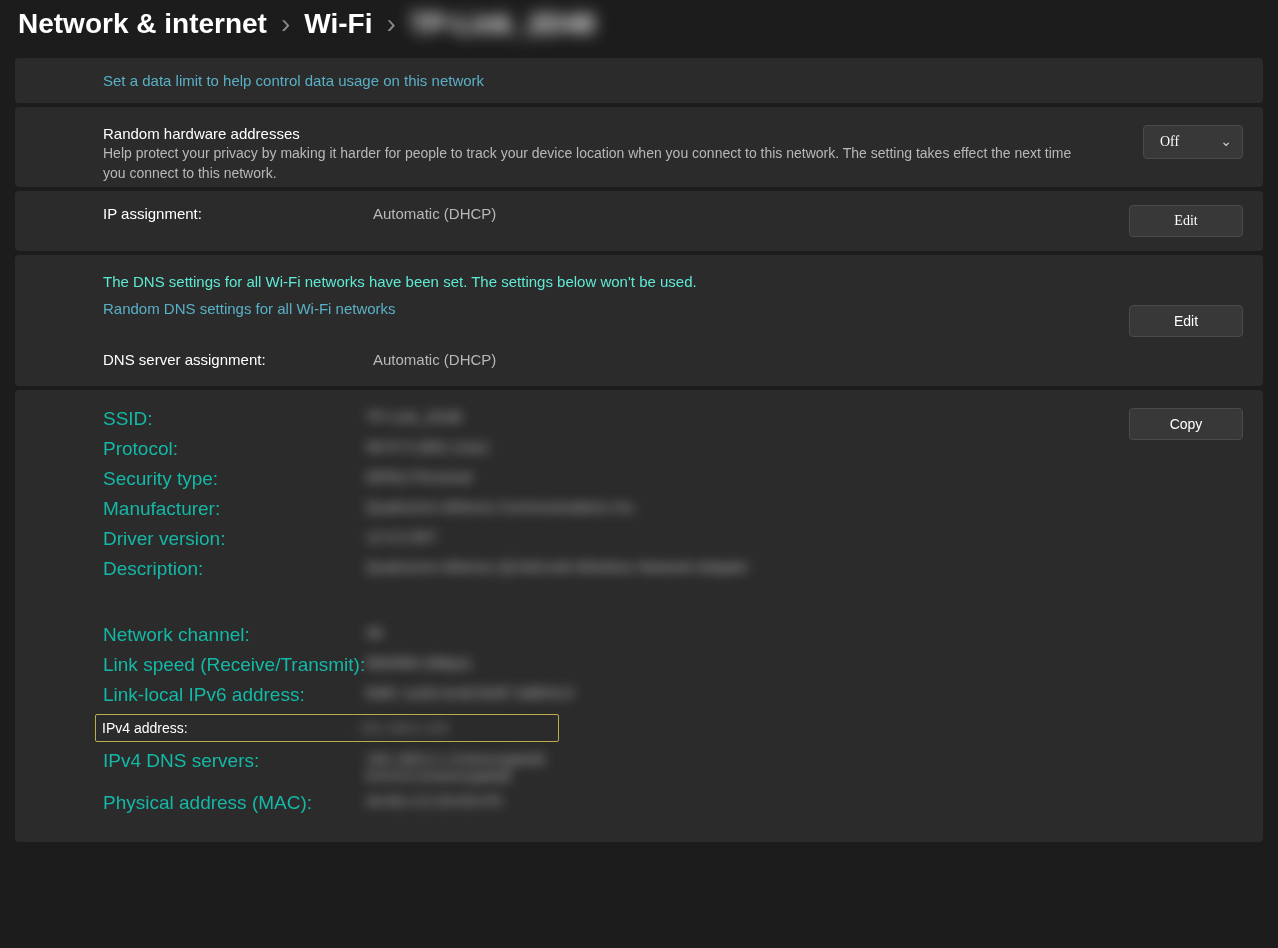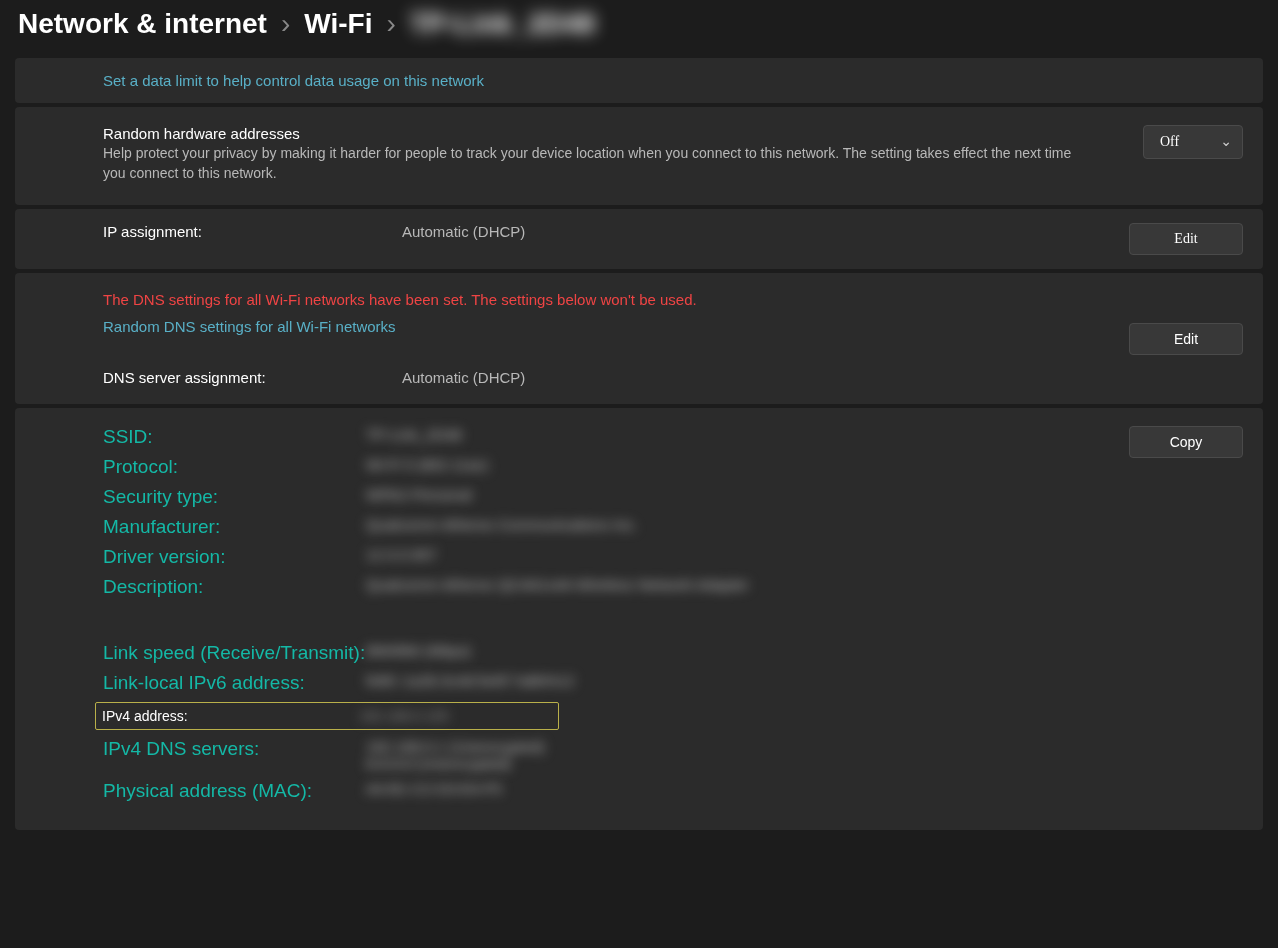--- a/index.html
+++ b/index.html
@@ -31,21 +31,21 @@
     .panel {
       background: #2b2b2b;
       margin: 0 15px 4px 15px;
       border-radius: 4px;
       padding: 14px 20px 14px 88px;
       display: flex;
       align-items: flex-start;
       justify-content: space-between;
       gap: 20px;
     }
-    .panel.tall { padding-top: 18px; padding-bottom: 22px; gap: 31px; }
+    .panel.tall { padding-top: 18px; padding-bottom: 4px; gap: 31px; }
     .panel .left { flex: 1; }
     .panel .right { flex: 0 0 auto; display:flex; align-items:center;font-family:Liberation Serif, serif; }
     .link {
       color: #59b0c7;
       font-size: 15px;
       cursor: pointer;
     }
     .section-title {
       color: #ffffff;
       font-size: 15px;
@@ -70,21 +70,21 @@
     }
     .dropdown .chevd {
       position: absolute;
       right: 10px;
       top: 50%;
       transform: translateY(-55%);
       color: #ccc;
     }
     .row-pair {
       display: flex;
-      gap: 36px;
+      gap: 7px;
     }
     .row-pair .label {
       width: 263px;
       color: #ffffff;
       font-size: 15px;
       flex-shrink: 0;
     }
     .row-pair .value {
       color: #b8b8b8;
       font-size: 15px;
@@ -94,21 +94,21 @@
       border: 1px solid #4a4a4a;
       border-radius: 4px;
       color: #ffffff;
       font-size: 14px;
       padding: 7px 0;
       width: 114px;
       text-align: center;
       cursor: pointer;
     }
     .warn {
-      color: #ef4444;
+      color: #5eead4;
       font-size: 15px;
     }
     .details-panel {
       background: #2b2b2b;
       margin: 0 15px 4px 15px;
       border-radius: 4px;
       padding: 18px 20px 28px 88px;
       position: relative;
     }
     .details-grid {
@@ -237,20 +237,24 @@
       <div class="detail-row">
         <div class="dl">Driver version:</div>
         <div class="dv blurv">12.0.0.957</div>
       </div>
       <div class="detail-row">
         <div class="dl">Description:</div>
         <div class="dv blurv">Qualcomm Atheros QCA61x4A Wireless Network Adapter</div>
       </div>
       <div class="spacer"></div>
       <div class="detail-row">
+        <div class="dl">Network channel:</div>
+        <div class="dv blurv">36</div>
+      </div>
+      <div class="detail-row">
         <div class="dl">Link speed (Receive/Transmit):</div>
         <div class="dv blurv">866/866 (Mbps)</div>
       </div>
       <div class="detail-row">
         <div class="dl">Link-local IPv6 address:</div>
         <div class="dv blurv">fe80::1a2b:3c4d:5e6f:7a8b%12</div>
       </div>
       <div class="highlight-box">
         <div class="dl">IPv4 address:</div>
         <div class="dv blurv">192.168.0.105</div>

